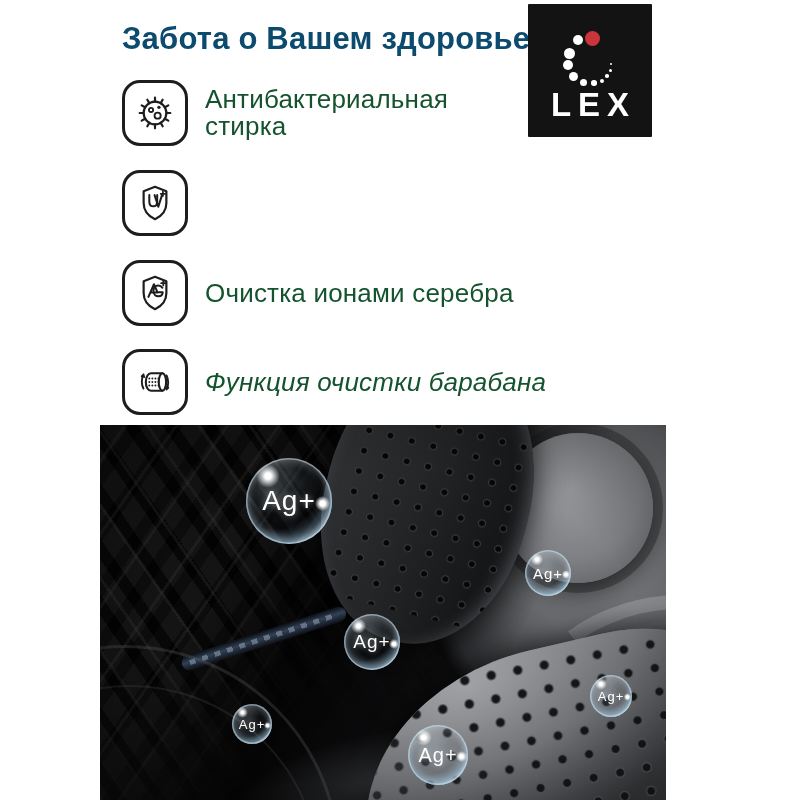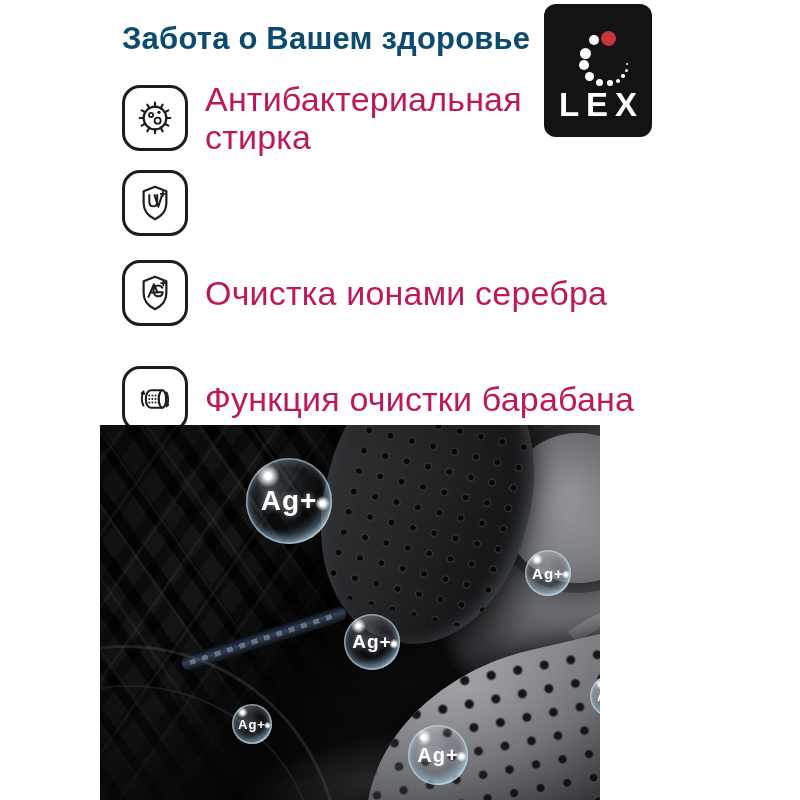--- a/index.html
+++ b/index.html
@@ -6,41 +6,41 @@
   body{
     width:800px;height:800px;background:#ffffff;position:relative;overflow:hidden;
     font-family:"Liberation Sans", sans-serif;
   }
   
   .title{
     position:absolute;left:122px;top:22px;width:430px;
     font-size:31px;font-weight:700;color:#0c4a6e;letter-spacing:.2px;line-height:1.1;
   }
   .logo{
-    position:absolute;left:544px;top:4px;width:108px;height:133px;
-    background:#131313;border-radius:12px;
+    position:absolute;left:528px;top:4px;width:124px;height:133px;
+    background:#131313;border-radius:1px;
   }
   .logo .dot{position:absolute;border-radius:50%;background:#ffffff;}
   .logo .dot.red{background:#c9353b;}
   .logo .brand{
     position:absolute;left:0;right:0;top:82px;text-align:center;
     color:#ffffff;font-size:33px;font-weight:700;letter-spacing:7px;text-indent:7px;
   }
   
   .feature{position:absolute;left:122px;display:flex;align-items:center;gap:17px;}
   .icon-box{
     width:66px;height:66px;flex:0 0 66px;border:3px solid #1d1d1d;border-radius:18px;
     display:flex;align-items:center;justify-content:center;box-sizing:border-box;background:#fff;
   }
   .feature-text{
-    font-size:34px;color:#be185d;line-height:38px;letter-spacing:.2px;
+    font-size:26px;color:#14532d;line-height:27px;letter-spacing:.2px;
   }
   .feature-text.narrow{width:285px;}
   
-  .photo{position:absolute;left:100px;top:425px;width:500px;height:375px;background:#101010;overflow:hidden;font-weight:bold;}
+  .photo{position:absolute;left:100px;top:425px;width:566px;height:375px;background:#101010;overflow:hidden;}
   .photo *{position:absolute;}
   .quilt{
     left:0;top:0;width:380px;height:375px;background-color:#0b0b0b;
     background-image:
       repeating-linear-gradient(55deg, rgba(70,70,70,.22) 0 3px, transparent 3px 42px),
       repeating-linear-gradient(-55deg, rgba(70,70,70,.2) 0 3px, transparent 3px 42px),
       repeating-linear-gradient(55deg, rgba(0,0,0,.55) 10px 22px, rgba(34,34,34,.25) 22px 42px),
       repeating-linear-gradient(-55deg, rgba(0,0,0,.5) 10px 22px, rgba(30,30,30,.22) 22px 42px);
     -webkit-mask-image:linear-gradient(150deg,#000 45%,transparent 80%);
             mask-image:linear-gradient(150deg,#000 45%,transparent 80%);
@@ -174,21 +174,21 @@
     <svg width="42" height="42" viewBox="0 0 48 48" fill="none" stroke="#1d1d1d" stroke-width="2.5" stroke-linecap="round" stroke-linejoin="round">
       <path d="M24 5.5 L37 10.5 V24 C37 33 31 39.3 24 42.5 C17 39.3 11 33 11 24 V10.5 Z"></path>
       <path d="M16.5 28.5 L22.8 14 L27 23.5 M19.3 23.5 H26" stroke-width="2.3"></path>
       <path d="M32.5 18 C31.3 16.2 29.6 15.3 27.8 15.3 C24.4 15.3 22.2 17.8 22.2 21.4 C22.2 25.1 24.6 27.8 28 27.8 C31 27.8 32.8 26 32.8 23.2 H28.2" stroke-width="2.3"></path>
       <path d="M31 12.8 h5 M33.5 10.3 v5" stroke-width="2"></path>
     </svg>
   </div>
   <div class="feature-text">Очистка ионами серебра</div>
 </div>
 
-<div class="feature" style="top:366px;">
+<div class="feature" style="top:349px;font-style:italic;">
   <div class="icon-box">
     <svg width="42" height="42" viewBox="0 0 48 48" fill="none" stroke="#1d1d1d" stroke-width="2.4" stroke-linecap="round" stroke-linejoin="round">
       <path d="M32.5 14 H19.5 C16 14 13.5 18.3 13.5 24 C13.5 29.7 16 34 19.5 34 H32.5"></path>
       <ellipse cx="32.5" cy="24" rx="4.2" ry="10"></ellipse>
       <g fill="#1d1d1d" stroke="none">
         <circle cx="17.5" cy="20" r="1.1"></circle>
           <circle cx="21" cy="20" r="1.1"></circle>
           <circle cx="24.5" cy="20" r="1.1"></circle>
           <circle cx="28" cy="20" r="1.1"></circle>
         <circle cx="17.5" cy="24" r="1.1"></circle>

